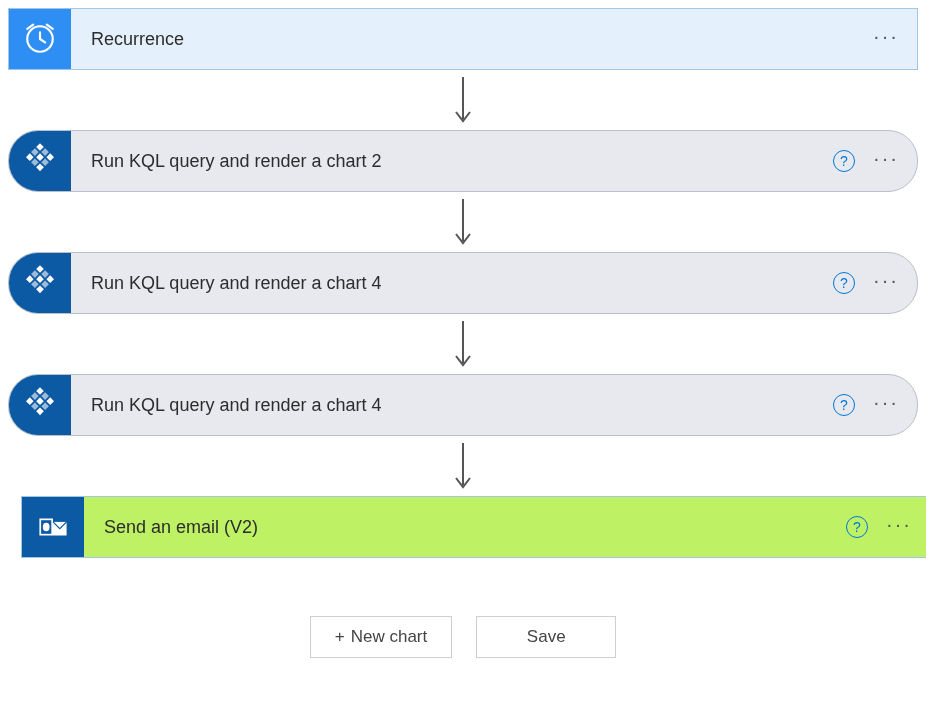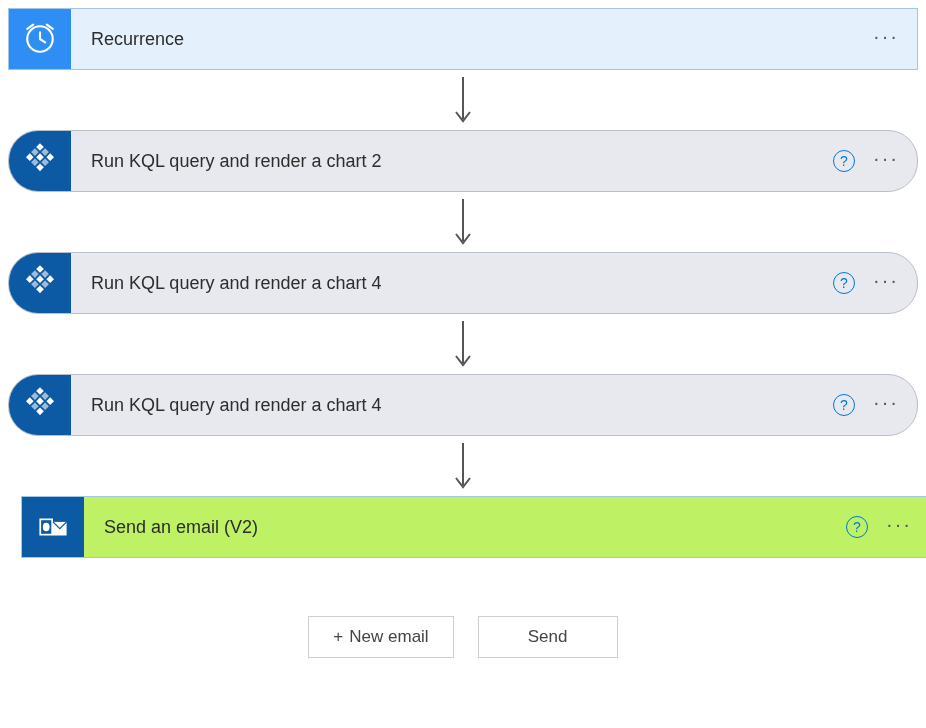--- a/index.html
+++ b/index.html
@@ -251,20 +251,20 @@
     <div class="step-label">Send an email (V2)</div>
     <div class="step-actions">
       <div class="help-icon">?</div>
       <div class="more-icon">···</div>
     </div>
   </div>
 
   <div class="bottom-actions">
     <button class="action-btn">
       <span class="plus">+</span>
-      <span>New email</span>
+      <span>New chart</span>
     </button>
     <button class="action-btn">
-      <span>Send</span>
+      <span>Save</span>
     </button>
   </div>
 
 </div>
 
 </body></html>

